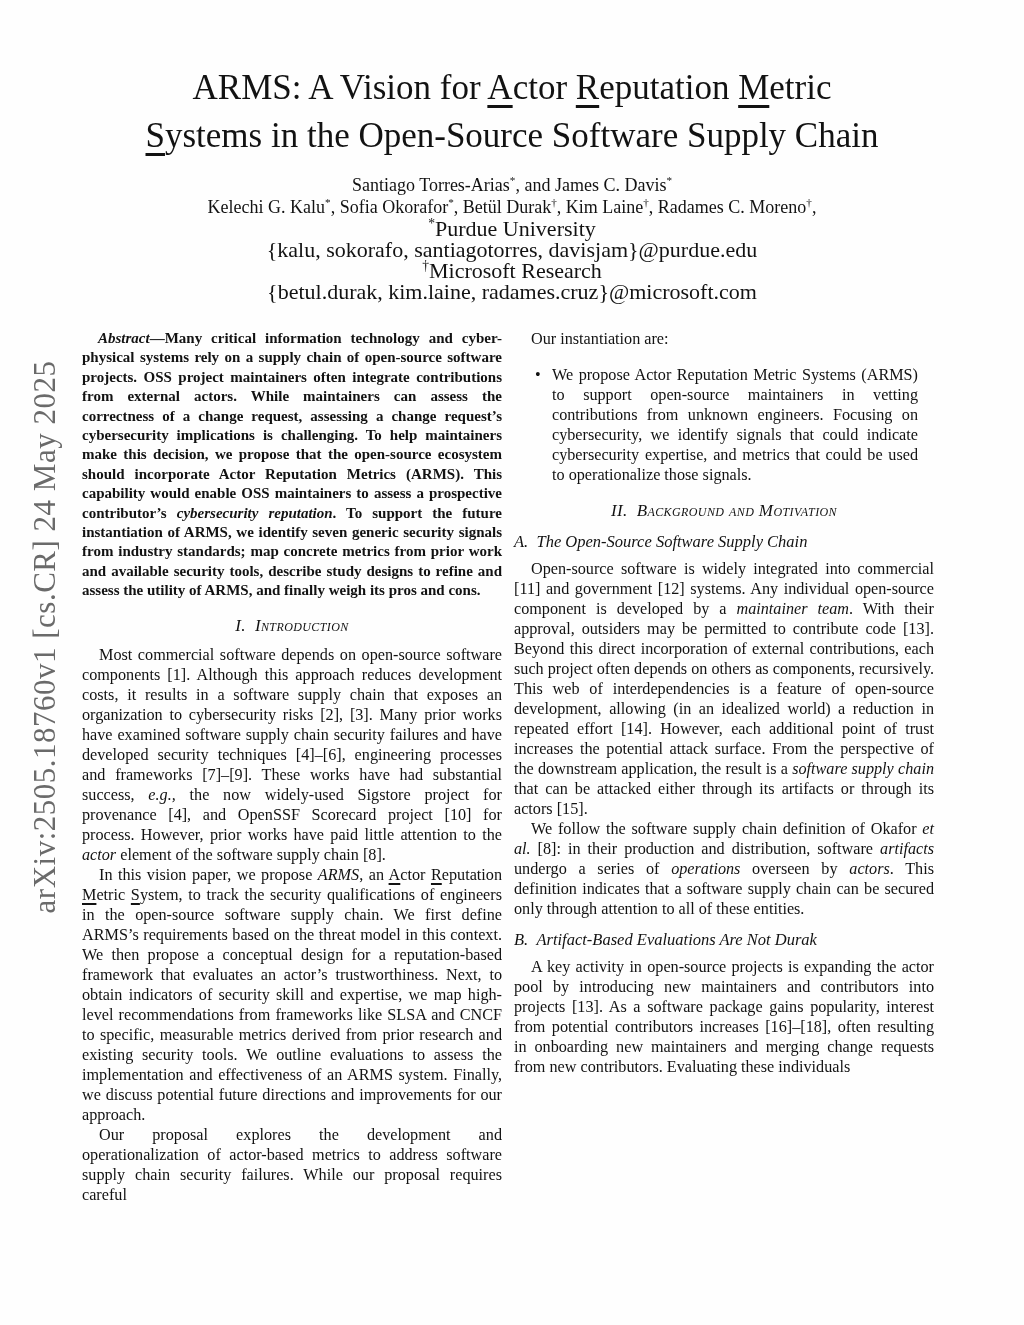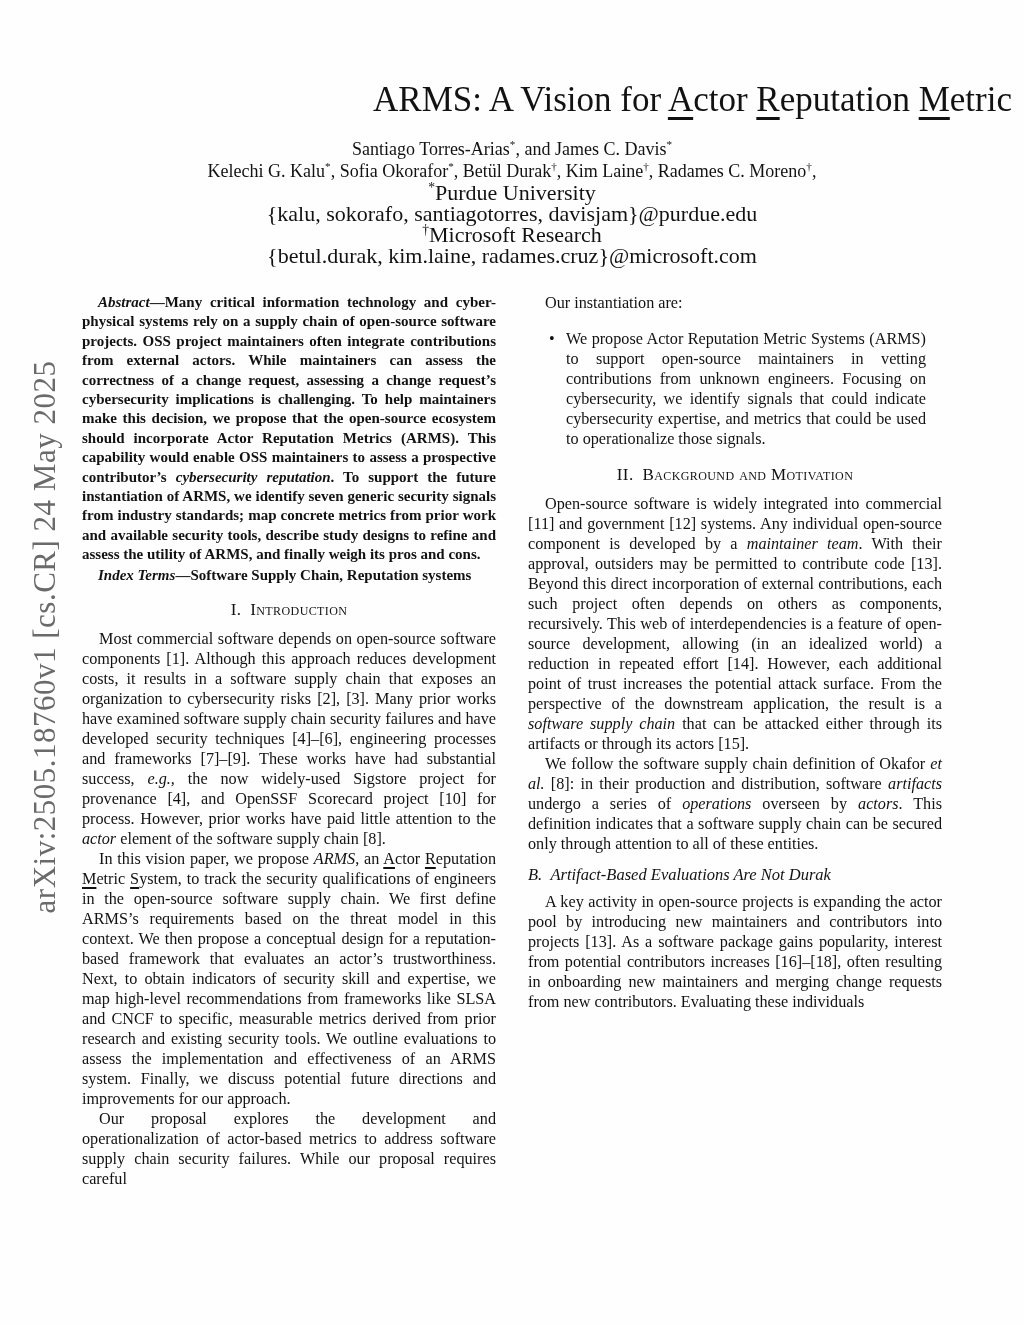--- a/index.html
+++ b/index.html
@@ -28,22 +28,22 @@
     left: 45px;
     transform: translate(-50%, -50%) rotate(-90deg);
     transform-origin: center center;
     white-space: nowrap;
     font-size: 31px;
     color: #6a6a6a;
     letter-spacing: 0.5px;
   }
   header { padding-top: 64px; }
   .title {
-    margin: 12px;
-    text-align: right;
+    margin: 0;
+    text-align: center;
     font-weight: normal;
     font-size: 35px;
     line-height: 48px;
   }
   .tline { display: block; }
   .title .ul {
     text-decoration: underline;
     text-decoration-thickness: 2.5px;
     text-underline-offset: 6px;
   }
@@ -55,21 +55,21 @@
   .auth-line.names { font-size: 18px; line-height: 22px; }
   .sup { vertical-align: super; font-size: 0.62em; line-height: 0; }
   .it { font-style: italic; }
   .ul {
     text-decoration: underline;
     text-decoration-thickness: 1.5px;
     text-underline-offset: 3px;
   }
   .columns {
     display: flex;
-    gap: 32px;
+    gap: 12px;
     padding: 0 82px;
     margin-top: 27px;
   }
   .col { width: 420px; }
   .col p {
     margin: 0;
     font-size: 16.2px;
     line-height: 20px;
     text-align: justify;
     text-indent: 17px;
@@ -82,20 +82,21 @@
     text-indent: 16px !important;
   }
   p.index-terms { margin-top: 1px !important; }
   h2.sec {
     margin: 15px 0 9px 0;
     font-size: 17px;
     font-weight: normal;
     text-align: center;
     font-variant: small-caps;
     letter-spacing: 0.4px;
+    font-style: italic;
   }
   h3.subsec {
     margin: 11px 0 7px 0;
     font-size: 16.5px;
     font-weight: normal;
     font-style: italic;
   }
   ul.bullets {
     list-style: none;
     margin: 16px;
@@ -118,48 +119,49 @@
 </head>
 <body>
 
 <div class="page">
 
   <div class="arxiv-label">arXiv:2505.18760v1  [cs.CR]  24 May 2025</div>
 
   <header>
     <h1 class="title">
       <span class="tline"><span>ARMS: A Vision for </span><span class="ul">A</span><span>ctor </span><span class="ul">R</span><span>eputation </span><span class="ul">M</span><span>etric</span></span>
+      <span class="tline"><span class="ul">S</span><span>ystems in the Open-Source Software Supply Chain</span></span>
     </h1>
     <div class="authors">
       <div class="auth-line names"><span>Santiago Torres-Arias</span><span class="sup">*</span><span>, and James C. Davis</span><span class="sup">*</span></div>
       <div class="auth-line names"><span>Kelechi G. Kalu</span><span class="sup">*</span><span>, Sofia Okorafor</span><span class="sup">*</span><span>, Betül Durak</span><span class="sup">†</span><span>, Kim Laine</span><span class="sup">†</span><span>, Radames C. Moreno</span><span class="sup">†</span><span>,</span></div>
       <div class="auth-line"><span class="sup">*</span><span>Purdue University</span></div>
       <div class="auth-line"><span>{kalu, sokorafo, santiagotorres, davisjam}@purdue.edu</span></div>
       <div class="auth-line"><span class="sup">†</span><span>Microsoft Research</span></div>
       <div class="auth-line"><span>{betul.durak, kim.laine, radames.cruz}@microsoft.com</span></div>
     </div>
   </header>
 
   <div class="columns">
 
     <section class="col">
       <p class="abstract"><span class="it">Abstract</span><span>—Many critical information technology and cyber-physical systems rely on a supply chain of open-source software projects. OSS project maintainers often integrate contributions from external actors. While maintainers can assess the correctness of a change request, assessing a change request’s cybersecurity implications is challenging. To help maintainers make this decision, we propose that the open-source ecosystem should incorporate Actor Reputation Metrics (ARMS). This capability would enable OSS maintainers to assess a prospective contributor’s </span><span class="it">cybersecurity reputation</span><span>. To support the future instantiation of ARMS, we identify seven generic security signals from industry standards; map concrete metrics from prior work and available security tools, describe study designs to refine and assess the utility of ARMS, and finally weigh its pros and cons.</span></p>
-      <p class="abstract index-terms"><span class="it">Index Terms</span><span>—Software Supply Chain, Reputation systems</span></p>
       <h2 class="sec">I. Introduction</h2>
       <p><span>Most commercial software depends on open-source software components [1]. Although this approach reduces development costs, it results in a software supply chain that exposes an organization to cybersecurity risks [2], [3]. Many prior works have examined software supply chain security failures and have developed security techniques [4]–[6], engineering processes and frameworks [7]–[9]. These works have had substantial success, </span><span class="it">e.g.,</span><span> the now widely-used Sigstore project for provenance [4], and OpenSSF Scorecard project [10] for process. However, prior works have paid little attention to the </span><span class="it">actor</span><span> element of the software supply chain [8].</span></p>
       <p><span>In this vision paper, we propose </span><span class="it">ARMS</span><span>, an </span><span class="ul">A</span><span>ctor </span><span class="ul">R</span><span>eputation </span><span class="ul">M</span><span>etric </span><span class="ul">S</span><span>ystem, to track the security qualifications of engineers in the open-source software supply chain. We first define ARMS’s requirements based on the threat model in this context. We then propose a conceptual design for a reputation-based framework that evaluates an actor’s trustworthiness. Next, to obtain indicators of security skill and expertise, we map high-level recommendations from frameworks like SLSA and CNCF to specific, measurable metrics derived from prior research and existing security tools. We outline evaluations to assess the implementation and effectiveness of an ARMS system. Finally, we discuss potential future directions and improvements for our approach.</span></p>
       <p><span>Our proposal explores the development and operationalization of actor-based metrics to address software supply chain security failures. While our proposal requires careful</span></p>
     </section>
 
     <section class="col">
       <p><span>Our instantiation are:</span></p>
       <ul class="bullets">
         <li><span>We propose Actor Reputation Metric Systems (ARMS) to support open-source maintainers in vetting contributions from unknown engineers. Focusing on cybersecurity, we identify signals that could indicate cybersecurity expertise, and metrics that could be used to operationalize those signals.</span></li>
       </ul>
       <h2 class="sec">II. Background and Motivation</h2>
+      <h3 class="subsec">A. The Open-Source Software Supply Chain</h3>
       <p><span>Open-source software is widely integrated into commercial [11] and government [12] systems. Any individual open-source component is developed by a </span><span class="it">maintainer team</span><span>. With their approval, outsiders may be permitted to contribute code [13]. Beyond this direct incorporation of external contributions, each such project often depends on others as components, recursively. This web of interdependencies is a feature of open-source development, allowing (in an idealized world) a reduction in repeated effort [14]. However, each additional point of trust increases the potential attack surface. From the perspective of the downstream application, the result is a </span><span class="it">software supply chain</span><span> that can be attacked either through its artifacts or through its actors [15].</span></p>
       <p><span>We follow the software supply chain definition of Okafor </span><span class="it">et al.</span><span> [8]: in their production and distribution, software </span><span class="it">artifacts</span><span> undergo a series of </span><span class="it">operations</span><span> overseen by </span><span class="it">actors</span><span>. This definition indicates that a software supply chain can be secured only through attention to all of these entities.</span></p>
       <h3 class="subsec">B. Artifact-Based Evaluations Are Not Durak</h3>
       <p><span>A key activity in open-source projects is expanding the actor pool by introducing new maintainers and contributors into projects [13]. As a software package gains popularity, interest from potential contributors increases [16]–[18], often resulting in onboarding new maintainers and merging change requests from new contributors. Evaluating these individuals</span></p>
     </section>
 
   </div>
 </div>
 
 </body></html>

